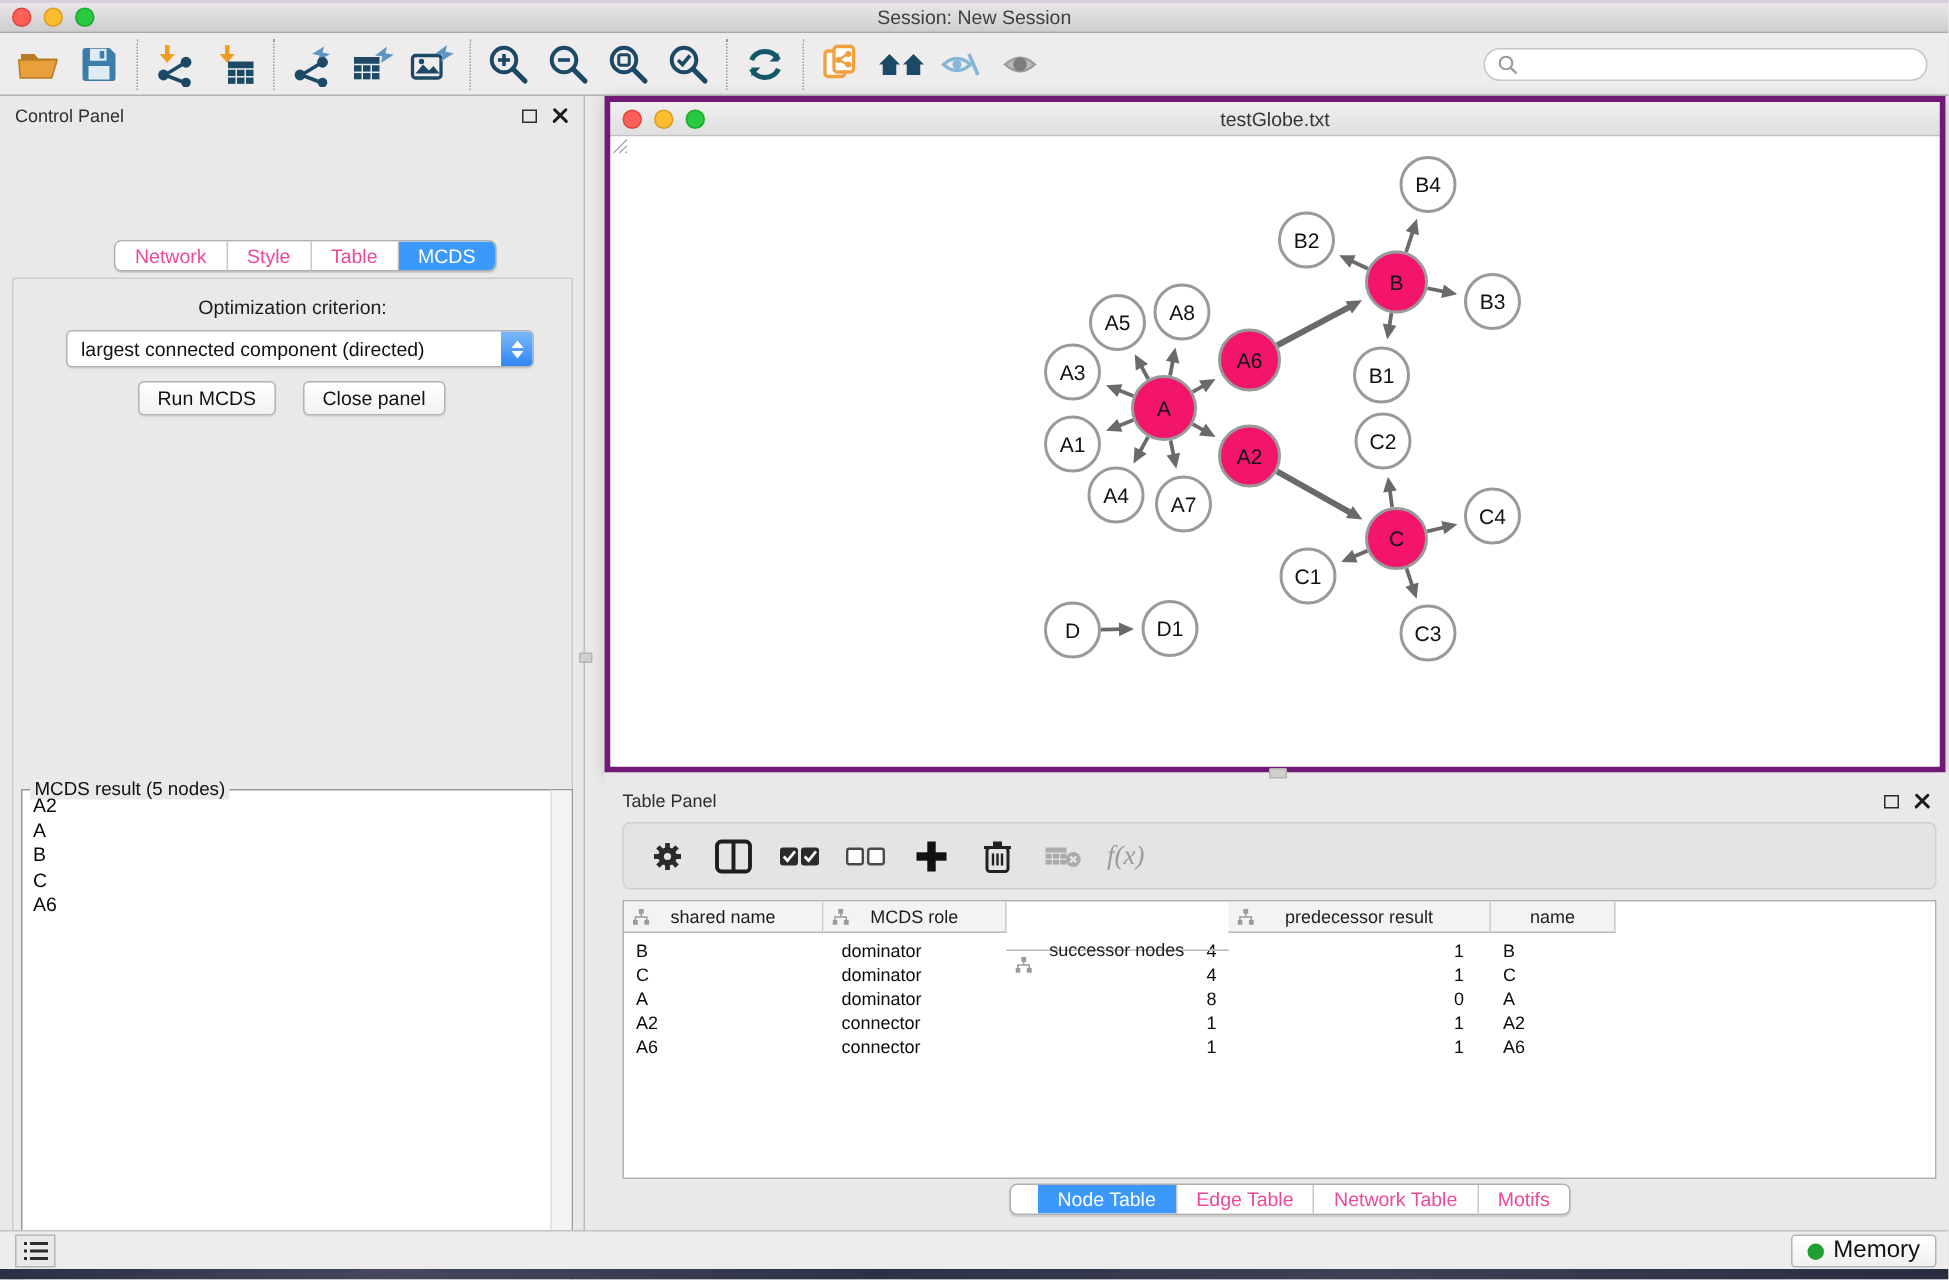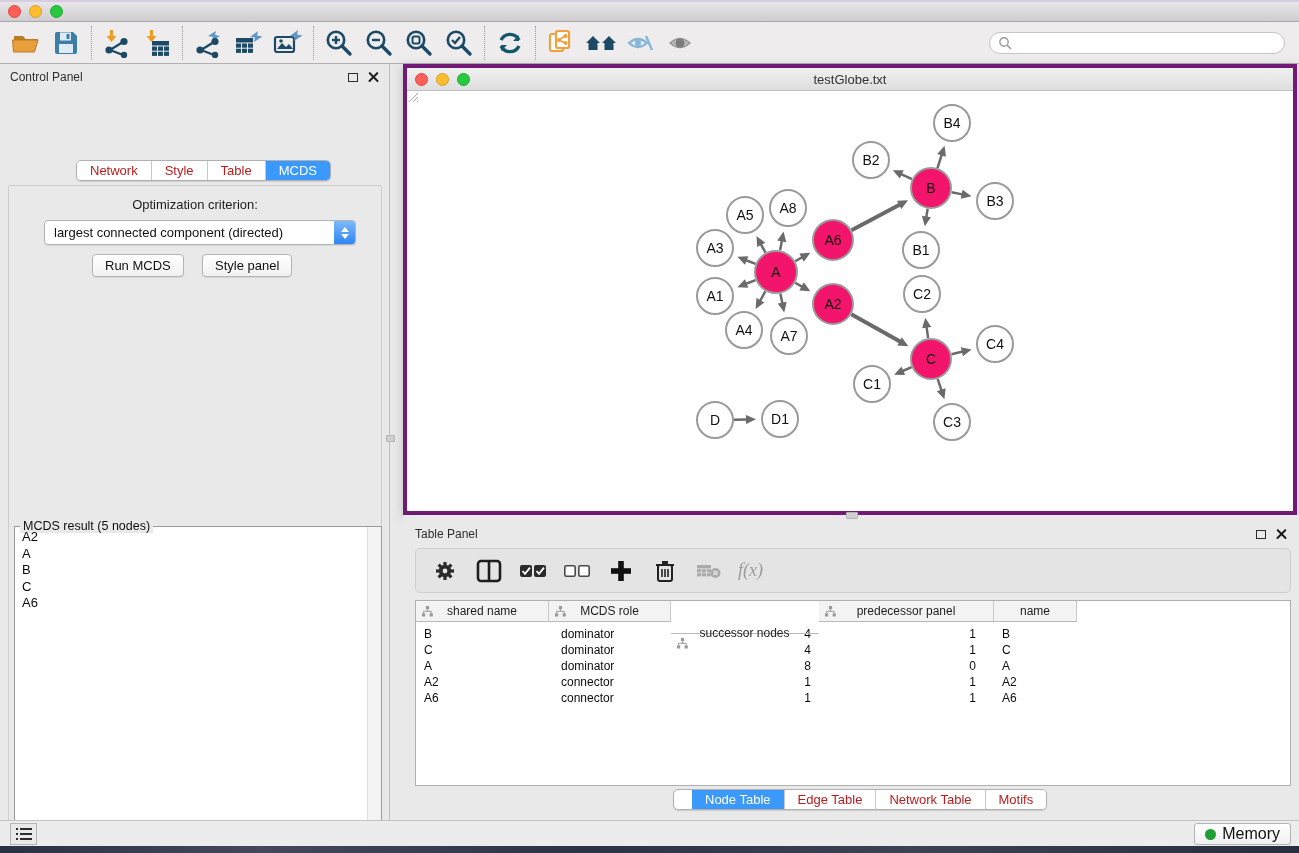--- a/index.html
+++ b/index.html
@@ -33,21 +33,21 @@
   .control-panel { left:0; top:64px; width:390px; height:756px; background:#e9e9e9; border-right:1px solid #bdbdbd; }
   .panel-header { height:26px; display:flex; align-items:center; padding:0 10px; }
   .panel-header .ph-title { font-size:12px; color:#2e2e2e; }
   .ph-spacer { flex:1; }
   .ph-float { width:10px; height:9px; border:1.5px solid #2c2c2c; margin-right:10px; }
   .ph-close { width:11px; height:11px; position:relative; }
   .ph-close:before,.ph-close:after{content:"";position:absolute;left:-1px;top:4px;width:13px;height:2.4px;background:#1c1c1c;border-radius:1px;}
   .ph-close:before{transform:rotate(45deg);} .ph-close:after{transform:rotate(-45deg);}
 
   .seg { display:flex; border:1px solid #b0b0b0; border-radius:5px; background:#fff; overflow:hidden; box-shadow:0 1px 1px rgba(0,0,0,.12); }
-  .seg-item { padding:2px 13px; font-size:13px; color:#b91c1c; background:#fff; border-right:1px solid #c8c8c8; white-space:nowrap; }
+  .seg-item { padding:2px 13px; font-size:13px; color:#ec4899; background:#fff; border-right:1px solid #c8c8c8; white-space:nowrap; }
   .seg-item:last-child { border-right:none; }
   .seg-item.selected { background:#3b99fc; color:#fff; }
 
   .cp-tabs { left:76px; top:96px; }
   .cp-content { left:8px; top:121px; width:374px; height:683px; border:1px solid #cdcdcd; border-radius:2px; }
   .opt-label { left:0; top:133px; width:390px; text-align:center; font-size:13px; color:#1c1c1c; }
   .opt-select { left:44px; top:156px; width:312px; height:25px; background:#fff; border:1px solid #b3b3b3; border-radius:4px;
     font-size:13px; color:#111; line-height:23px; padding-left:9px; box-shadow:0 1px 1px rgba(0,0,0,.08); }
   .opt-stepper { position:absolute; right:0px; top:0px; width:21px; height:23px; border-radius:0 3px 3px 0;
     background:linear-gradient(#7cb9f9,#2f86f6); display:flex; flex-direction:column; align-items:center; justify-content:center; gap:2px; }
@@ -115,20 +115,21 @@
 <body>
 
 <div class="abs top-sliver"></div>
 
 <div class="abs titlebar">
   <div class="tl-group">
     <span class="tl red"></span>
     <span class="tl yellow"></span>
     <span class="tl green"></span>
   </div>
+  <div class="win-title">Session: New Session</div>
 </div>
 
 <div class="abs toolbar">
   <button class="tb-btn">
     <svg width="30" height="26" viewBox="0 0 30 26">
       <path d="M3 6 h9 l2.5 3 H27 v4 H3 z" fill="#b87c22"></path>
       <path d="M1.5 10 h25.5 l-3.5 12 H2.5 z" fill="#e9a03c" stroke="#b87c22" stroke-width="1"></path>
     </svg>
   </button>
   <button class="tb-btn">
@@ -299,21 +300,21 @@
   <div class="abs cp-content"></div>
   <div class="abs opt-select">
     <span>largest connected component (directed)</span>
     <span class="opt-stepper">
         <span class="chev-up"></span>
         <span class="chev-dn"></span>
       </span>
   </div>
   <div class="abs opt-label">Optimization criterion:</div>
   <button class="abs btn run-btn">Run MCDS</button>
-  <button class="abs btn closepanel-btn">Style panel</button>
+  <button class="abs btn closepanel-btn">Close panel</button>
 
   <div class="abs groupbox">
     <span class="groupbox-label">MCDS result (5 nodes)</span>
     <div class="result-list" id="result-list">
         <div class="result-item">A2</div>
         <div class="result-item">A</div>
         <div class="result-item">B</div>
         <div class="result-item">C</div>
         <div class="result-item">A6</div>
       </div>
@@ -626,21 +627,21 @@
       </div>
       <div class="dt-hcell" style="width: 175px;">
         <svg class="hier" width="11" height="11" viewBox="0 0 11 11">
           <g fill="#9a9a9a">
             <rect x="3.9" y="0" width="3.2" height="3.2"></rect>
             <rect x="0" y="7.3" width="3.2" height="3.2"></rect>
             <rect x="7.6" y="7.3" width="3.2" height="3.2"></rect>
           </g>
           <path d="M5.5 3.2 v2 M1.6 7.3 v-2 h7.6 v2" fill="none" stroke="#9a9a9a" stroke-width="1"></path>
         </svg>
-        <span>predecessor panel</span>
+        <span>predecessor result</span>
       </div>
       <div class="dt-hcell" style="width: 83px;">
         <span>name</span>
       </div>
     </div>
   <div class="dt-rows" id="table-rows">
       <div class="dt-row">
         <div class="dt-cell" style="width: 133px; text-align: left; padding-left: 8px; padding-right: 0px;">B</div>
         <div class="dt-cell" style="width: 122px; text-align: left; padding-left: 12px; padding-right: 0px;">dominator</div>
         <div class="dt-cell" style="width: 148px; text-align: right; padding-left: 0px; padding-right: 8px;">4</div>

